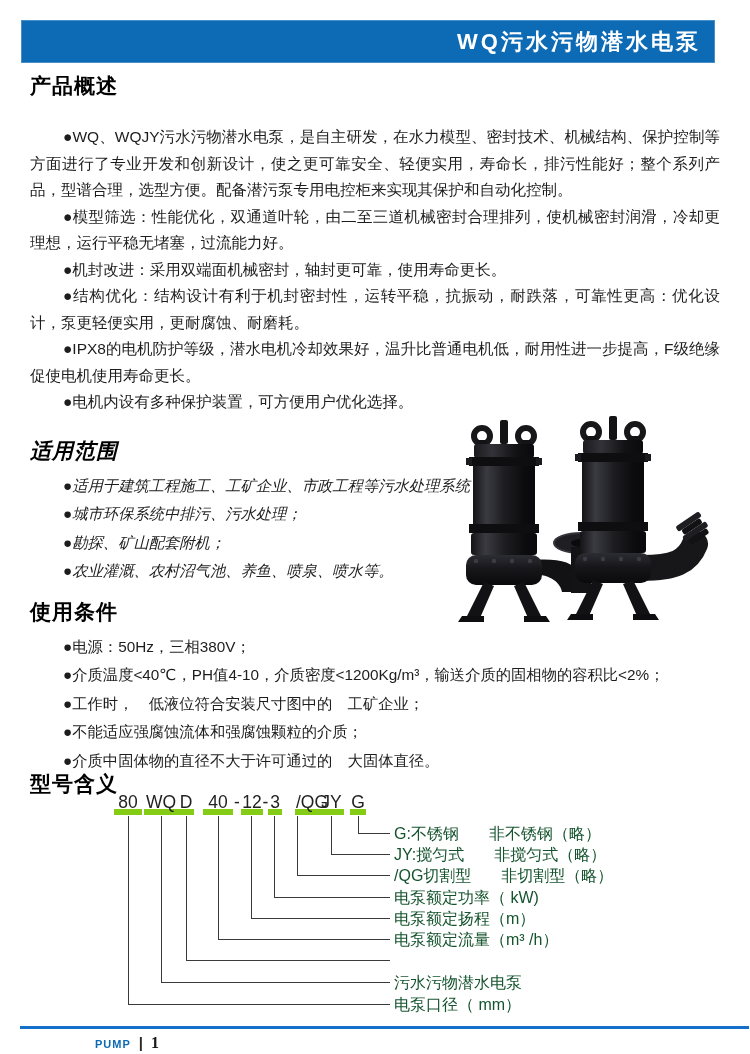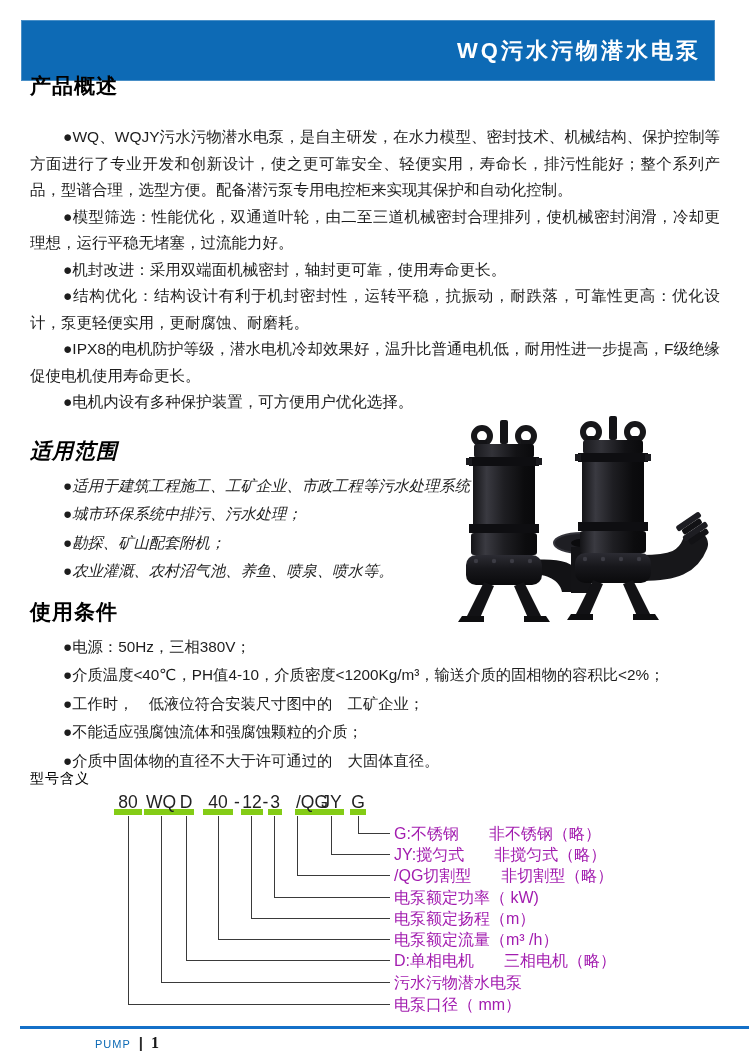--- a/index.html
+++ b/index.html
@@ -7,55 +7,55 @@
     --footer-line-blue:#1470c8;
     --body-text:#1d1d1d;
     --line-ink:#3a3a3a;
   }
   *{margin:0;padding:0;box-sizing:border-box;}
   html,body{background:#e8e8e8;}
   body{font-family:"Liberation Sans","DejaVu Sans",sans-serif;}
   .page{position:relative;width:750px;height:1054px;background:#ffffff;margin:0 auto;overflow:hidden;}
 
   
-  .banner{position:absolute;left:21px;top:20px;width:694px;height:61px;
+  .banner{position:absolute;left:21px;top:20px;width:694px;height:43px;
     background:var(--banner-blue);display:flex;align-items:center;justify-content:flex-end;
     padding-right:14px;box-shadow:inset 0 0 0 1px rgba(255,255,255,.25);}
   .banner-title{color:#ffffff;font-size:22px;font-weight:bold;letter-spacing:3px;}
 
   
   .sec{position:absolute;left:30px;width:690px;color:var(--body-text);}
   .sec h2{font-size:21px;font-weight:bold;color:#000;letter-spacing:1px;}
   .paras{margin-top:24px;font-size:15.5px;line-height:26.5px;text-align:justify;}
   .paras p{text-indent:33px;}
   .blist{list-style:none;margin-top:7px;}
   .blist li{font-size:15.3px;line-height:28.4px;padding-left:33px;white-space:nowrap;}
 
   
   .sec-overview{top:72px;}
   .sec-application{top:437px;font-style:italic;}
   .sec-conditions{top:598px;}
 
   
   .sec-model{position:absolute;left:0;top:760px;width:750px;height:270px;color:var(--body-text);}
-  .sec-model h2{position:absolute;left:30px;top:10px;font-size:14px;font-weight:normal;color:#000;letter-spacing:1px;}
+  .sec-model h2{position:absolute;left:30px;top:10px;font-size:21px;font-weight:bold;color:#000;letter-spacing:1px;}
   .tok,.tok-sep{position:absolute;top:31px;height:24px;font-size:17.5px;color:#222;
     text-align:center;line-height:22px;}
   .tok{border-bottom:6px solid #84cc16;}
   .conn{position:absolute;border-left:1.5px solid var(--line-ink);border-bottom:1.5px solid var(--line-ink);}
-  .mlabel{position:absolute;left:394px;height:21px;font-size:16px;color:#a21caf;display:flex;gap:30px;white-space:nowrap;}
+  .mlabel{position:absolute;left:394px;height:21px;font-size:16px;color:#14532d;display:flex;gap:30px;white-space:nowrap;}
 
   
   .pump-art{position:absolute;left:450px;top:412px;width:298px;height:234px;}
 
   
   .footer{position:absolute;left:0;top:1026px;width:750px;}
   .footer-line{margin-left:20px;width:729px;height:3px;background:var(--footer-line-blue);}
   .footer-row{margin-left:95px;margin-top:5px;display:flex;align-items:baseline;gap:8px;}
-  .footer-brand{color:var(--banner-blue);font-size:11px;font-weight:normal;letter-spacing:1px;}
+  .footer-brand{color:var(--banner-blue);font-size:11px;font-weight:bold;letter-spacing:1px;}
   .footer-sep{color:#2a2a2a;font-size:15px;font-weight:bold;}
   .footer-page{color:#1a1a1a;font-size:16px;font-weight:bold;font-family:"Liberation Serif","DejaVu Serif",serif;}
 </style>
 </head>
 <body>
 
 <div class="page">
 
   <header class="banner">
     <span class="banner-title">WQ污水污物潜水电泵</span>
@@ -224,24 +224,20 @@
       <span></span>
     </div>
     <div class="mlabel" style="top:149px">
       <span>电泵额定扬程（m）</span>
       <span></span>
     </div>
     <div class="mlabel" style="top:170px">
       <span>电泵额定流量（m³ /h）</span>
       <span></span>
     </div>
-    <div class="mlabel" style="top:191px">
-      <span>D:单相电机</span>
-      <span>三相电机（略）</span>
-    </div>
     <div class="mlabel" style="top:213px">
       <span>污水污物潜水电泵</span>
       <span></span>
     </div>
     <div class="mlabel" style="top:235px">
       <span>电泵口径（ mm）</span>
       <span></span>
     </div>
   </section>
 

